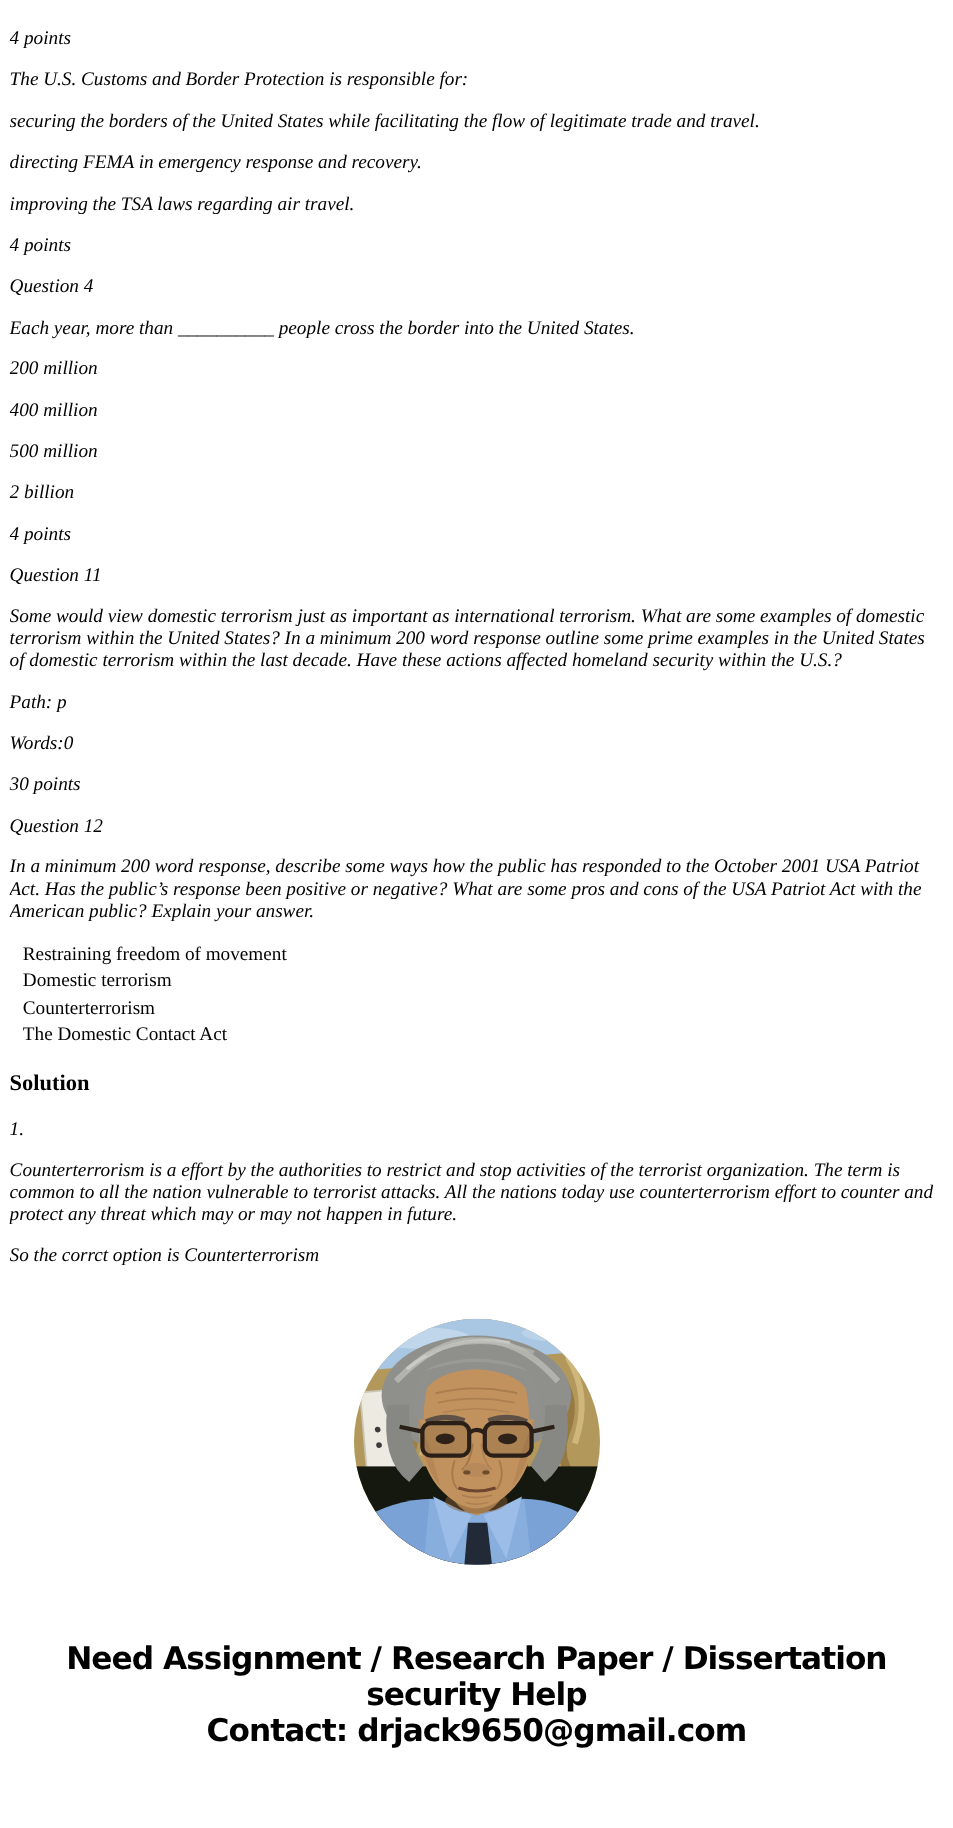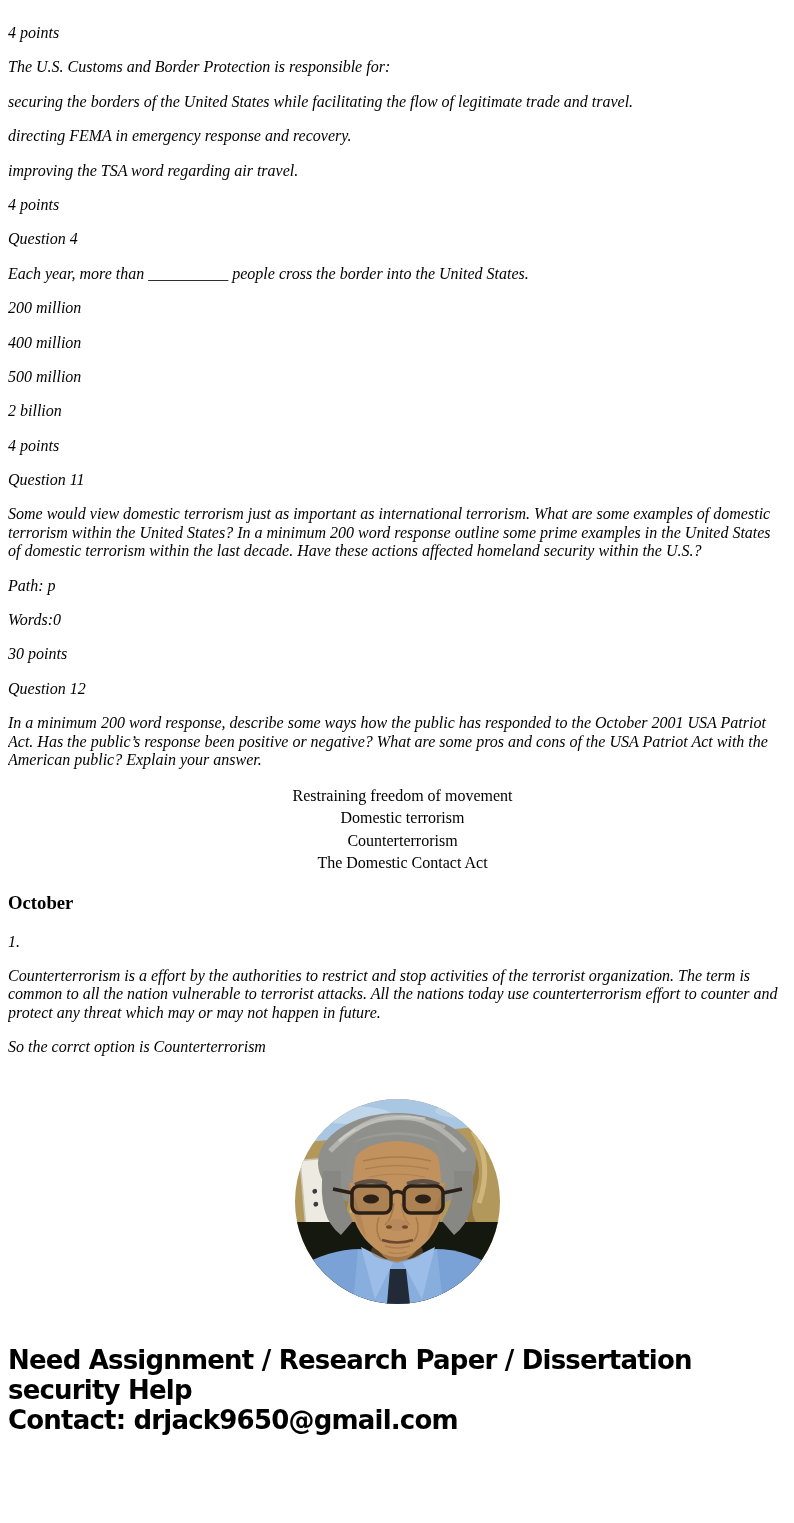--- a/index.html
+++ b/index.html
@@ -12,52 +12,52 @@
     min-height: 1507px;
     font-family: "Liberation Serif", serif;
     font-size: 16px;
     line-height: 1.15;
   }
   p { margin: 16px 0; font-style: italic; }
   .choices {
     margin: 16px 0;
     padding-left: 11px;
     line-height: 1.38;
-    text-align: center;
   }
   h3.solution-heading {
     font-size: 18.7px;
     font-weight: bold;
     margin: 18.7px 0;
     font-family: "Liberation Serif", serif;
   }
   .portrait-wrap {
     margin-top: 42px;
     text-align: center;
   }
   .portrait-wrap svg { display: inline-block; vertical-align: top; }
   .banner {
-    margin-top: 41px;
+    margin-top: 64px;
+    text-align: center;
     font-family: "DejaVu Sans", sans-serif;
     font-weight: bold;
     font-size: 26px;
     line-height: 30px;
     letter-spacing: -0.8px;
   }
 </style>
 </head>
 <body>
 
 <main>
 
   <p>4 points</p>
   <p>The U.S. Customs and Border Protection is responsible for:</p>
   <p>securing the borders of the United States while facilitating the flow of legitimate trade and travel.</p>
   <p>directing FEMA in emergency response and recovery.</p>
-  <p>improving the TSA word regarding air travel.</p>
+  <p>improving the TSA laws regarding air travel.</p>
 
   <p>4 points</p>
   <p>Question 4</p>
   <p>Each year, more than __________ people cross the border into the United States.</p>
   <p>200 million</p>
   <p>400 million</p>
   <p>500 million</p>
   <p>2 billion</p>
 
   <p>4 points</p>
@@ -70,21 +70,21 @@
   <p>Question 12</p>
   <p>In a minimum 200 word response, describe some ways how the public has responded to the October 2001 USA Patriot Act. Has the public’s response been positive or negative? What are some pros and cons of the USA Patriot Act with the American public? Explain your answer.</p>
 
   <div class="choices">
     <div>Restraining freedom of movement</div>
     <div>Domestic terrorism</div>
     <div>Counterterrorism</div>
     <div>The Domestic Contact Act</div>
   </div>
 
-  <h3 class="solution-heading">October</h3>
+  <h3 class="solution-heading">Solution</h3>
   <p>1.</p>
   <p>Counterterrorism is a effort by the authorities to restrict and stop activities of the terrorist organization. The term is common to all the nation vulnerable to terrorist attacks. All the nations today use counterterrorism effort to counter and protect any threat which may or may not happen in future.</p>
   <p>So the corrct option is Counterterrorism</p>
 
   <div class="portrait-wrap">
     <svg width="205" height="205" viewBox="0 0 205 205" role="img" aria-label="headshot photo of an elderly man with gray hair and glasses wearing a light blue shirt">
       <defs>
         <clipPath id="pc">
             <circle cx="102.5" cy="102.5" r="102.5"></circle>
           </clipPath>

